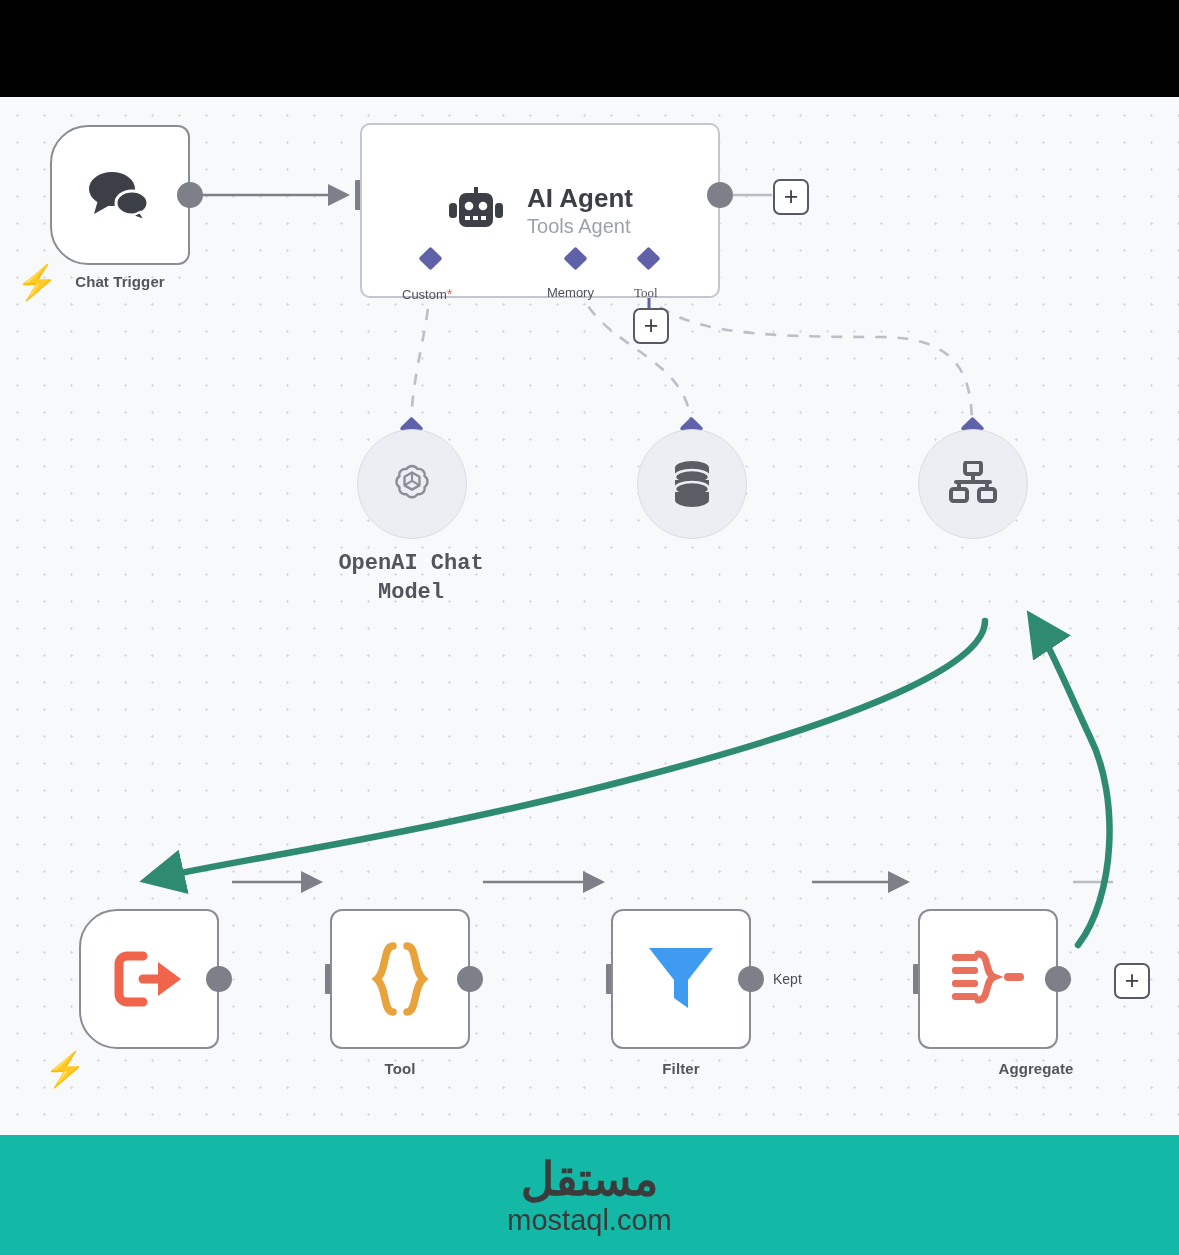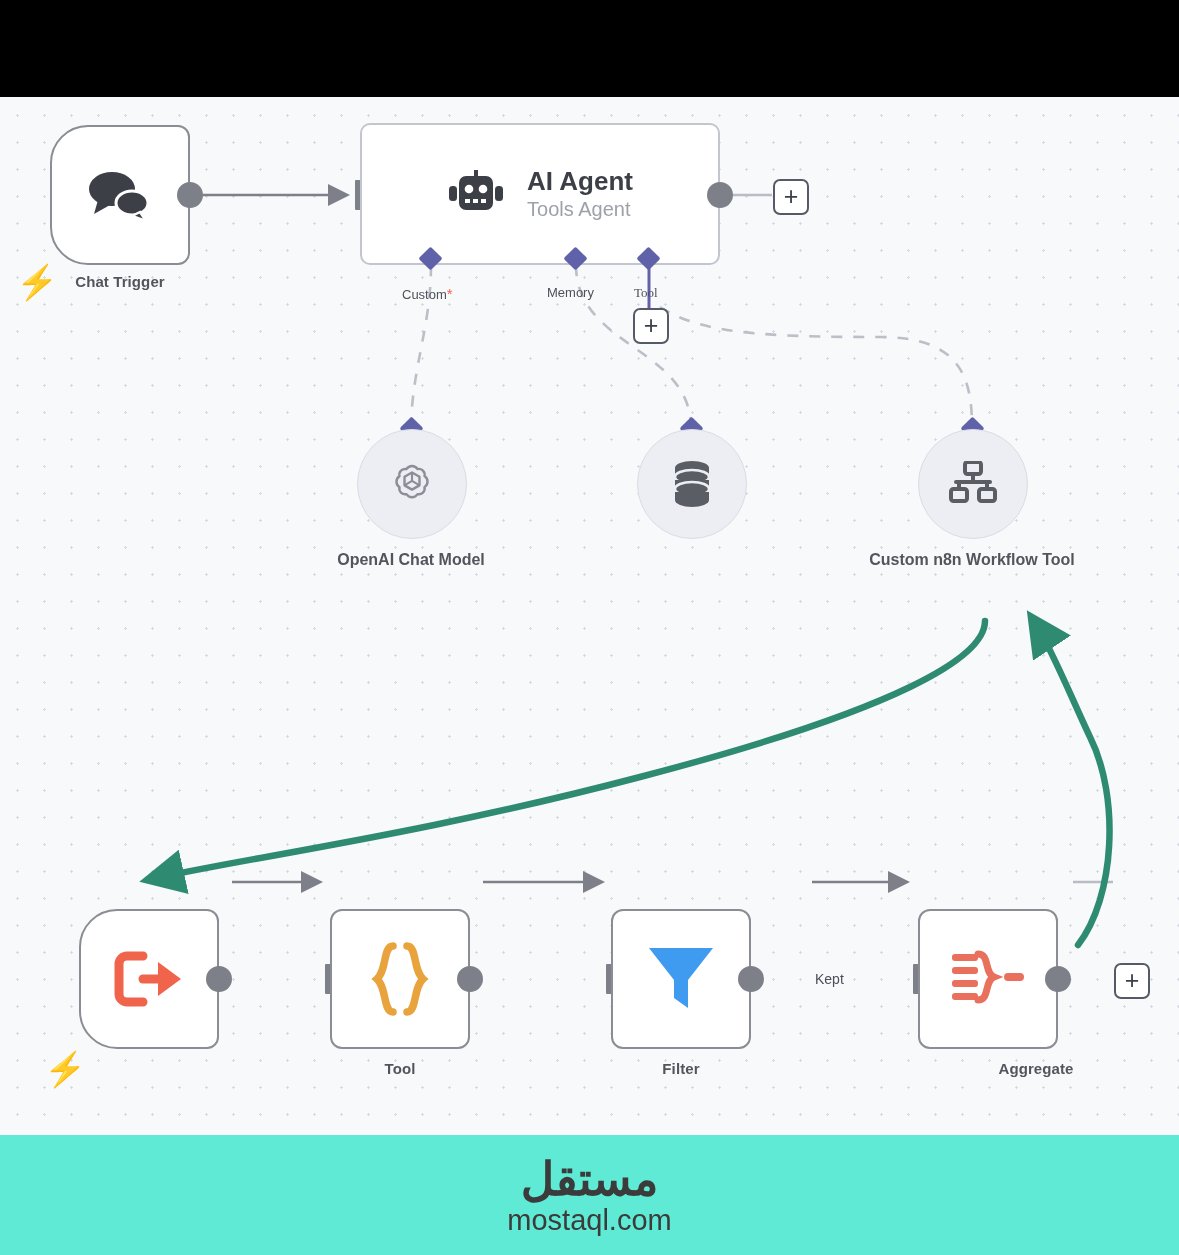--- a/index.html
+++ b/index.html
@@ -15,31 +15,31 @@
     background-position:4px 5px;
     overflow:hidden;
   }
   #edges{position:absolute;left:0;top:0;width:1179px;height:1038px;}
 
   
   .node{position:absolute;background:#fff;border:2px solid #8a8d93;box-sizing:border-box;
         display:flex;align-items:center;justify-content:center;}
   .node.sq{width:140px;height:140px;border-radius:12px;}
   .node.trig{width:140px;height:140px;border-radius:38px 12px 12px 38px;}
-  .node.wide{width:360px;height:142px;border-radius:10px;border:2px solid #c3c6cf;align-items:center;}
+  .node.wide{width:360px;height:175px;border-radius:10px;border:2px solid #c3c6cf;align-items:center;}
 
   .node-label{position:absolute;text-align:center;color:#52555c;font-size:15px;
               font-weight:700;line-height:1.32;letter-spacing:.1px;}
 
   
   .subnode{position:absolute;width:108px;height:108px;border-radius:50%;
            background:#eceef3;border:1.5px solid #d9dce3;
            display:flex;align-items:center;justify-content:center;}
-  .sub-label{position:absolute;text-align:center;color:#52555c;font-size:16px;
-             font-weight:700;line-height:1.32;width:220px;}
+  .sub-label{position:absolute;text-align:center;color:#52555c;font-size:22px;
+             font-weight:700;line-height:1.32;width:220px;font-family:Liberation Mono, monospace;}
 
   
   .outdot{position:absolute;width:26px;height:26px;border-radius:50%;background:#7d8088;}
   .inport{position:absolute;width:10px;height:30px;background:#7d8088;border-radius:1px;}
   .diamond{position:absolute;width:17px;height:17px;background:#5f62a8;transform:rotate(45deg);border-radius:2px;}
   .plusbtn{position:absolute;width:32px;height:32px;border:2px solid #555a66;border-radius:7px;
            background:#fff;display:flex;align-items:center;justify-content:center;
            color:#3b3f49;font-size:25px;line-height:0;font-weight:400;}
   .plusbtn span{display:block;margin-top:-3px;}
   .port-label{position:absolute;font-size:13px;color:#4e5159;white-space:nowrap;}
@@ -48,21 +48,21 @@
 
   .bolt{position:absolute;color:#f0644c;font-size:34px;line-height:1;font-weight:700;}
 
   
   .agent-inner{display:flex;align-items:center;gap:22px;}
   .agent-text{display:flex;flex-direction:column;line-height:1.16;}
   .agent-title{font-size:26px;font-weight:700;color:#3c3f46;}
   .agent-sub{font-size:20px;color:#9da1aa;margin-top:2px;}
 
   
-  #watermark{position:absolute;left:0;top:1135px;width:1179px;height:120px;background:#5eead4;
+  #watermark{position:absolute;left:0;top:1135px;width:1179px;height:120px;background:#14b8a6;
              display:flex;flex-direction:column;align-items:center;justify-content:center;}
   #wm-ar{color:#3b3b3b;font-size:46px;font-weight:700;line-height:1;direction:rtl;}
   #wm-en{color:#3b3b3b;font-size:29px;line-height:1;margin-top:4px;}
 </style>
 </head>
 <body>
 
 <div id="root">
 
   <div id="canvas">
@@ -177,21 +177,20 @@
     <div class="subnode" style="left:918px;top:332px;">
       <svg width="50" height="46" viewBox="0 0 50 46">
         <rect x="17" y="1" width="16" height="12" rx="2.5" fill="none" stroke="#5a5d64" stroke-width="4"></rect>
         <path d="M25 13 v7" stroke="#5a5d64" stroke-width="4"></path>
         <path d="M8 21 H42" stroke="#5a5d64" stroke-width="4" stroke-linecap="round"></path>
         <path d="M11 21 v6 M39 21 v6" stroke="#5a5d64" stroke-width="4"></path>
         <rect x="3" y="28" width="16" height="12" rx="2.5" fill="none" stroke="#5a5d64" stroke-width="4"></rect>
         <rect x="31" y="28" width="16" height="12" rx="2.5" fill="none" stroke="#5a5d64" stroke-width="4"></rect>
       </svg>
     </div>
-    <div class="sub-label" style="left:862px;top:452px;">Custom n8n Workflow Tool</div>
 
     <div class="bolt" style="left:44px;top:955px;">⚡</div>
     <div class="node trig" style="left:79px;top:812px;">
       <svg width="72" height="58" viewBox="0 0 72 58">
         <path d="M30 6 H14 a8 8 0 0 0 -8 8 v30 a8 8 0 0 0 8 8 h16" fill="none" stroke="#f0644c" stroke-width="9" stroke-linecap="round"></path>
         <path d="M30 29 H56" stroke="#f0644c" stroke-width="9" stroke-linecap="round"></path>
         <path d="M45 12 L68 29 L45 46 Z" fill="#f0644c"></path>
       </svg>
     </div>
     <div class="outdot" style="left:206px;top:869px;"></div>
@@ -206,21 +205,21 @@
     <div class="outdot" style="left:457px;top:869px;"></div>
     <div class="node-label" style="left:300px;top:962px;width:200px;">Tool</div>
 
     <div class="inport" style="left:606px;top:867px;"></div>
     <div class="node sq" style="left:611px;top:812px;">
       <svg width="70" height="74" viewBox="0 0 70 74">
         <path d="M3 6 H67 L42 38 V66 L28 56 V38 Z" fill="#3f9bf0"></path>
       </svg>
     </div>
     <div class="outdot" style="left:738px;top:869px;"></div>
-    <div class="edge-label" style="left:769px;top:874px;margin-left:42px;">Kept</div>
+    <div class="edge-label" style="left:769px;top:874px;">Kept</div>
     <div class="node-label" style="left:581px;top:962px;width:200px;">Filter</div>
 
     <div class="inport" style="left:913px;top:867px;"></div>
     <div class="node sq" style="left:918px;top:812px;">
       <svg width="76" height="62" viewBox="0 0 76 62">
         <rect x="2" y="6" width="26" height="7" rx="3" fill="#e8705c"></rect>
         <rect x="2" y="19" width="26" height="7" rx="3" fill="#e8705c"></rect>
         <rect x="2" y="32" width="26" height="7" rx="3" fill="#e8705c"></rect>
         <rect x="2" y="45" width="26" height="7" rx="3" fill="#e8705c"></rect>
         <path d="M28 6 C40 6 34 25 44 29 C34 33 40 52 28 52" fill="none" stroke="#e8705c" stroke-width="7" stroke-linecap="round"></path>

